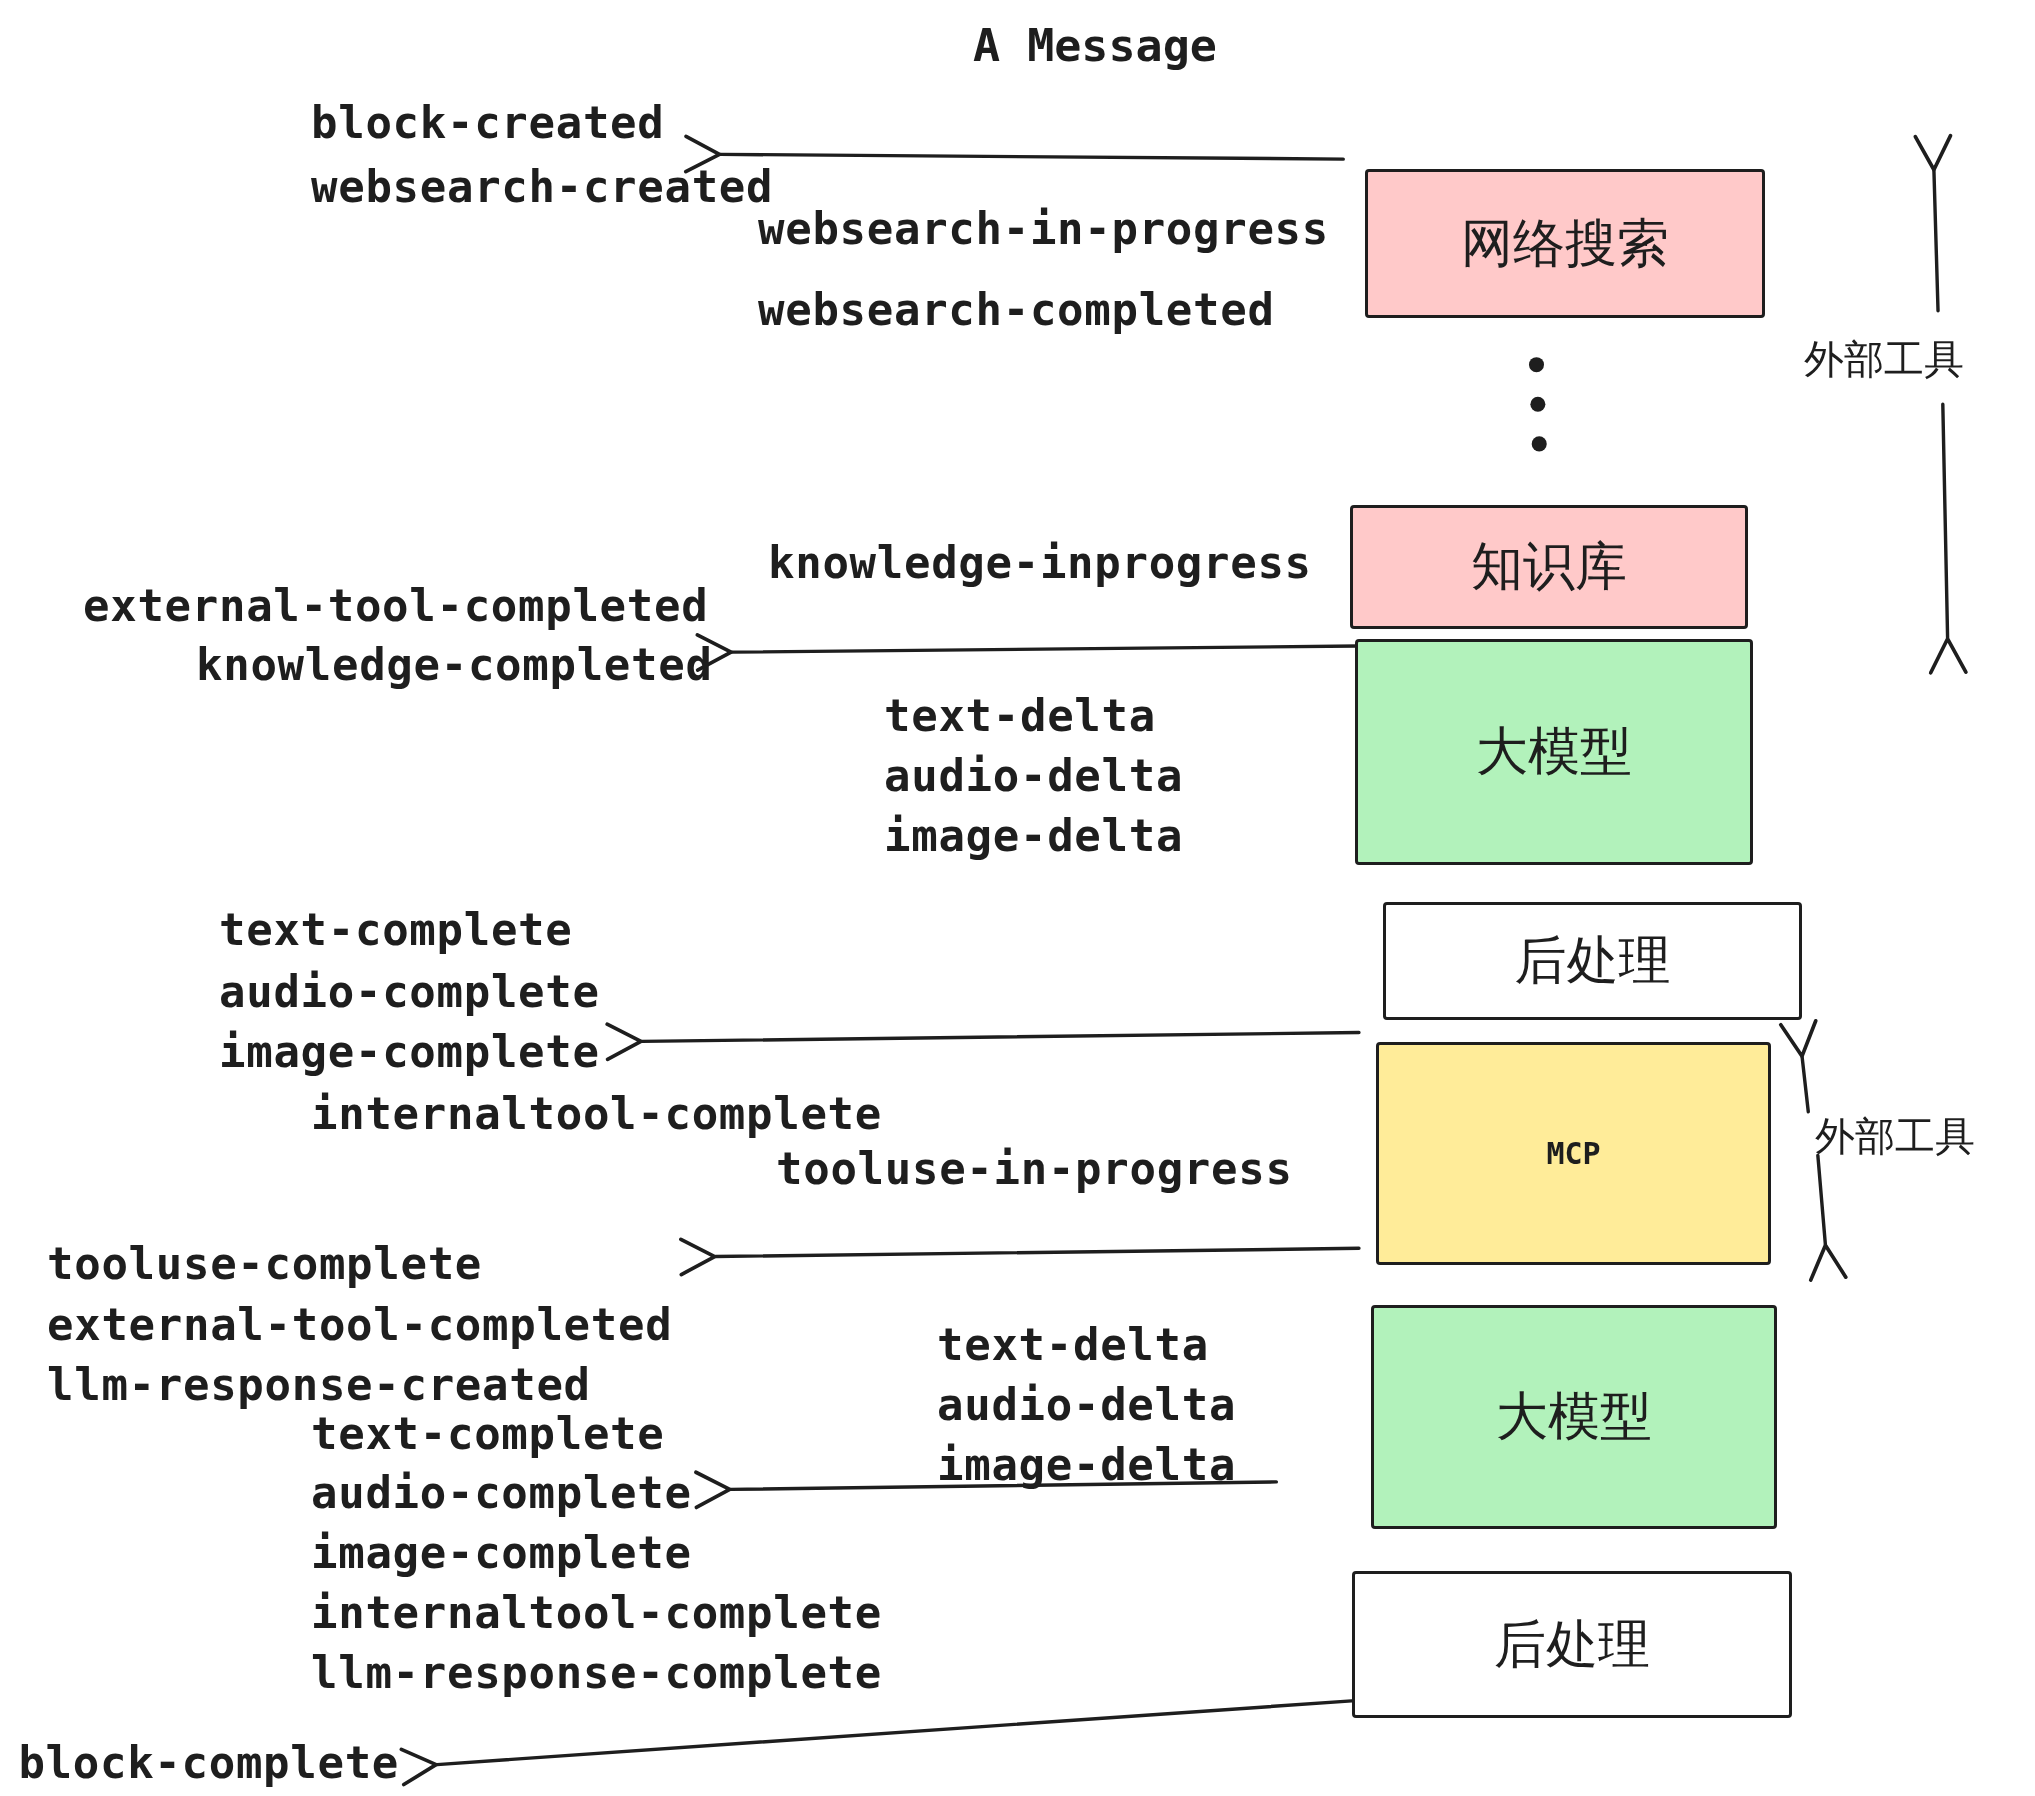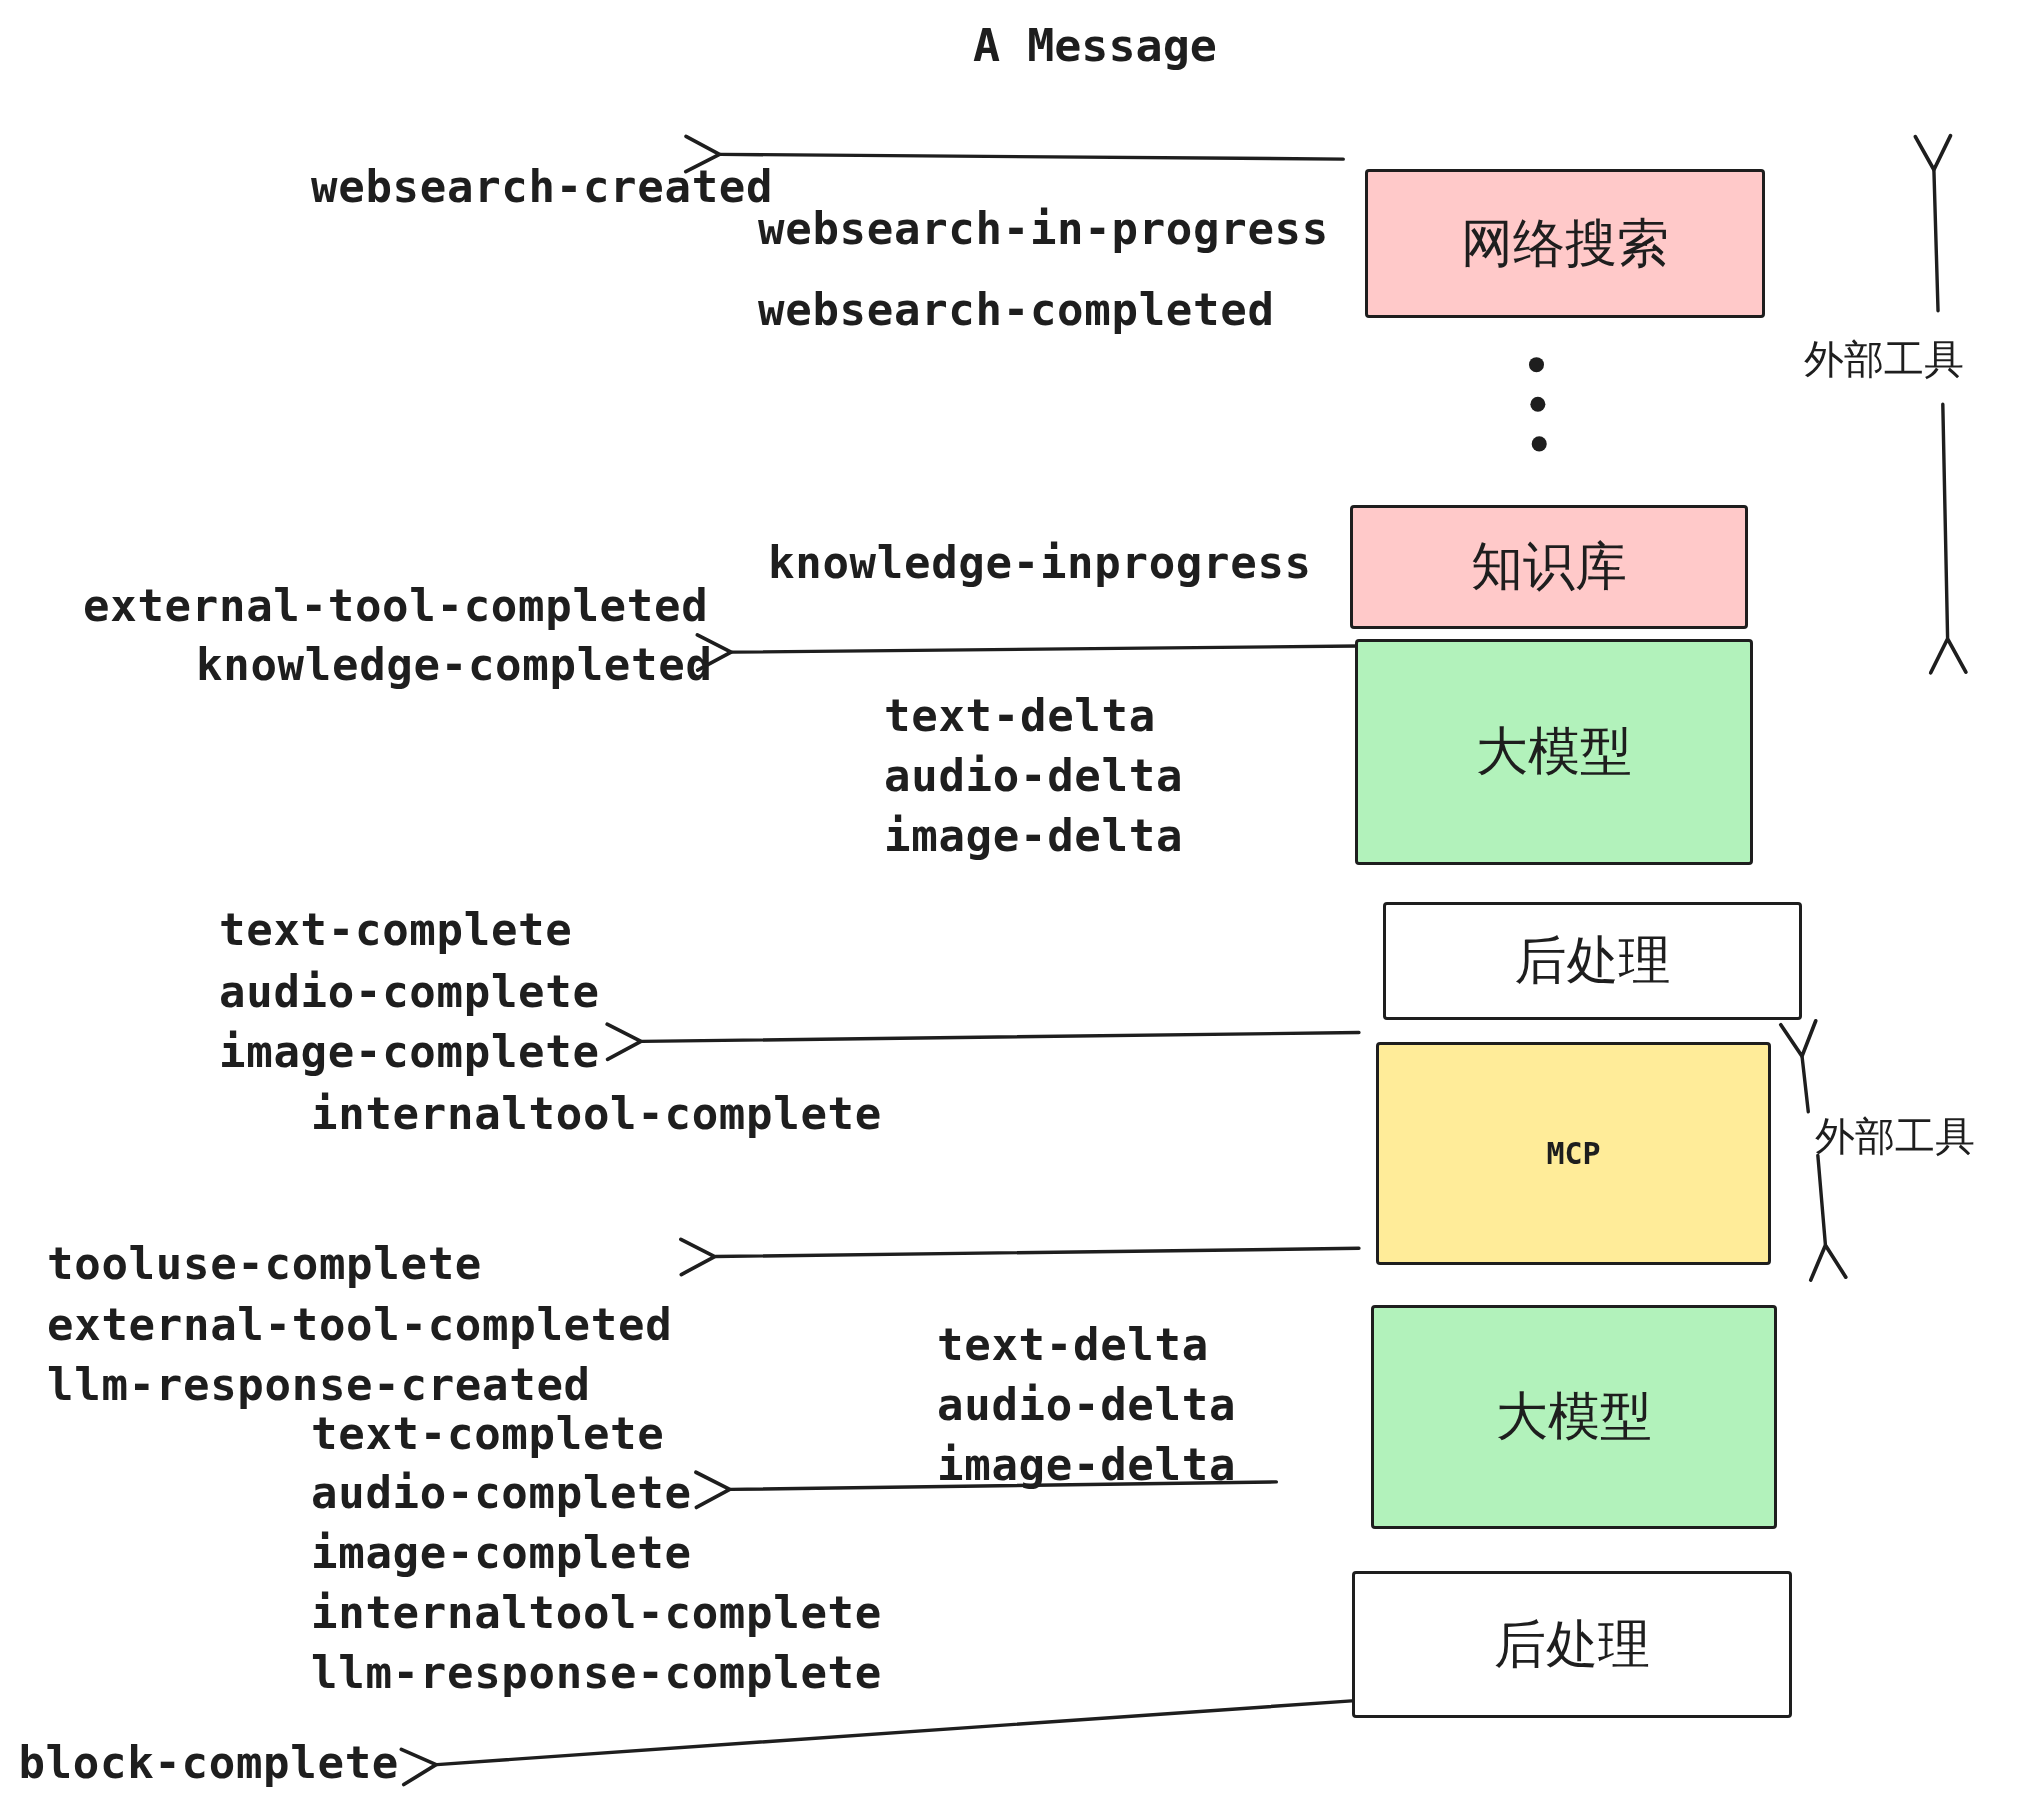--- a/index.html
+++ b/index.html
@@ -84,36 +84,38 @@
 
     <g>
       <circle cx="2250" cy="534" r="11"></circle>
       <circle cx="2252" cy="592" r="11"></circle>
       <circle cx="2254" cy="650" r="11"></circle>
     </g>
   </svg>
 
   <div class="title" style="left:973px;top:19px;">A Message</div>
 
+  <div class="ev" style="left:311px;top:100px;">block-created</div>
   <div class="ev" style="left:311px;top:164px;">websearch-created</div>
   <div class="ev" style="left:758px;top:206px;">websearch-in-progress</div>
   <div class="ev" style="left:758px;top:287px;">websearch-completed</div>
   <div class="ev" style="left:768px;top:540px;">knowledge-inprogress</div>
   <div class="ev" style="left:83px;top:583px;">external-tool-completed</div>
   <div class="ev" style="left:196px;top:642px;">knowledge-completed</div>
 
   <div class="ev" style="left:884px;top:693px;">text-delta</div>
   <div class="ev" style="left:884px;top:753px;">audio-delta</div>
   <div class="ev" style="left:884px;top:813px;">image-delta</div>
 
   <div class="ev" style="left:219px;top:907px;">text-complete</div>
   <div class="ev" style="left:219px;top:969px;">audio-complete</div>
   <div class="ev" style="left:219px;top:1029px;">image-complete</div>
   <div class="ev" style="left:311px;top:1091px;">internaltool-complete</div>
 
+  <div class="ev" style="left:776px;top:1146px;">tooluse-in-progress</div>
   <div class="ev" style="left:47px;top:1241px;">tooluse-complete</div>
   <div class="ev" style="left:47px;top:1302px;">external-tool-completed</div>
   <div class="ev" style="left:47px;top:1362px;">llm-response-created</div>
 
   <div class="ev" style="left:937px;top:1322px;">text-delta</div>
   <div class="ev" style="left:937px;top:1382px;">audio-delta</div>
   <div class="ev" style="left:937px;top:1442px;">image-delta</div>
 
   <div class="ev" style="left:311px;top:1411px;">text-complete</div>
   <div class="ev" style="left:311px;top:1470px;">audio-complete</div>

